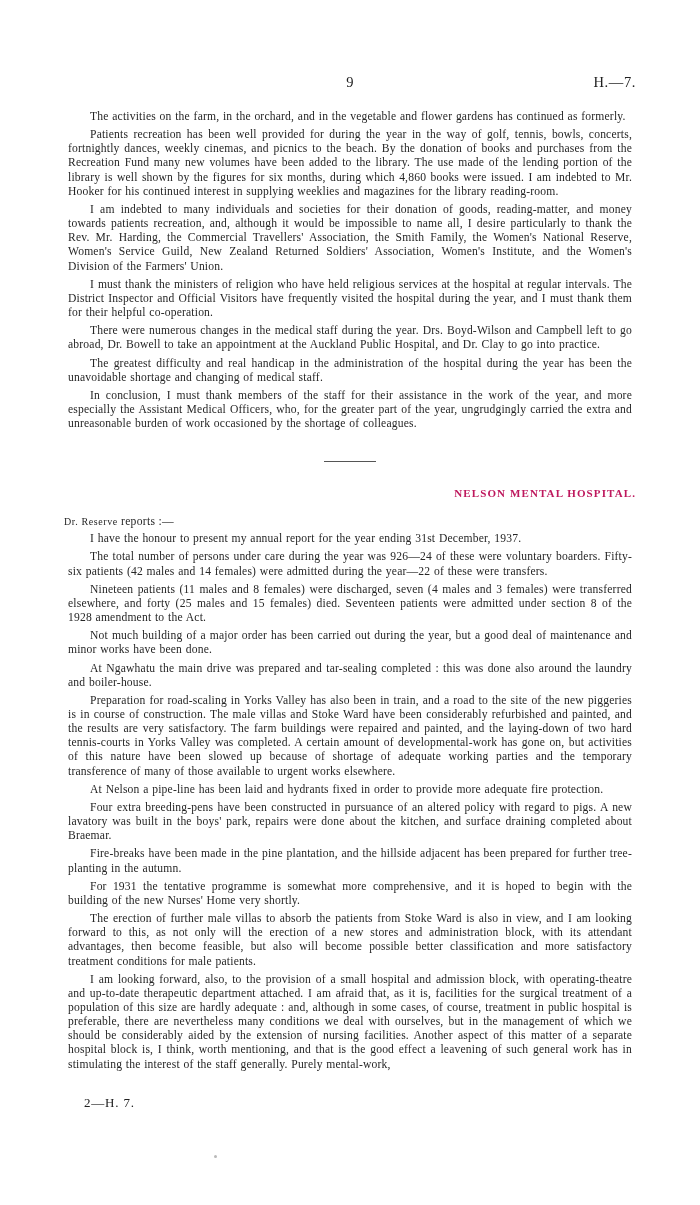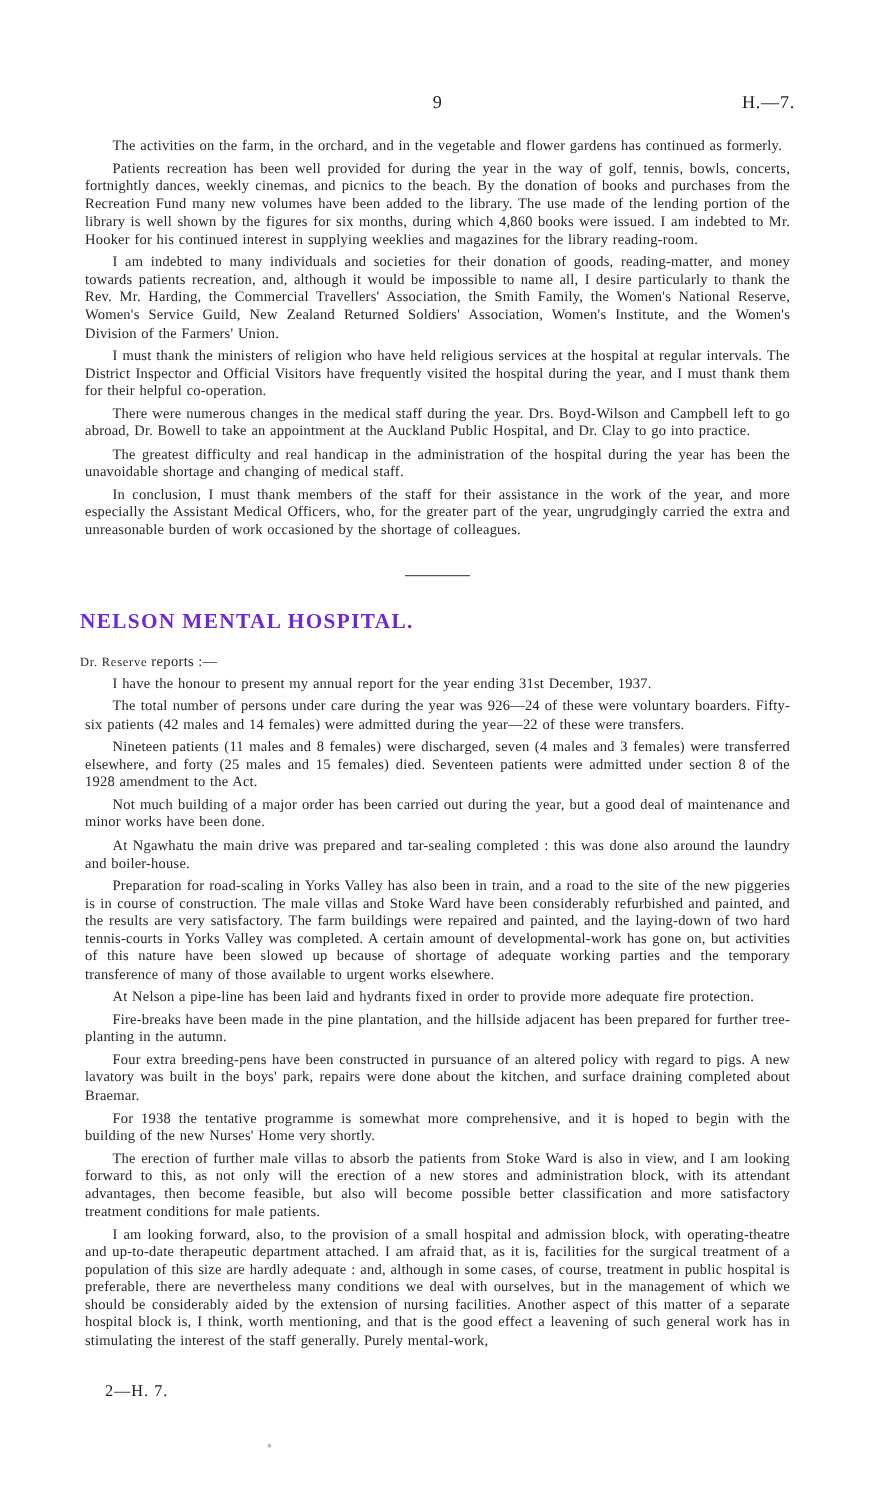--- a/index.html
+++ b/index.html
@@ -66,40 +66,40 @@
     margin-bottom: 18px;
   }
   .short-rule {
     display: inline-block;
     width: 52px;
     border-top: 1px solid #555;
     height: 0;
     vertical-align: middle;
   }
   .section-title {
-    text-align: left;
-    font-size: 17px;
+    text-align: right;
+    font-size: 11px;
     letter-spacing: 1.1px;
     margin: 0 0 16px 0;
-    color: #6d28d9;
+    color: #be185d;
   }
   .byline {
     font-size: 11.6px;
     letter-spacing: 0.3px;
     margin: 0 0 2px 0;
     color: #262626;
   }
   .byline .sc {
     font-size: 10px;
     letter-spacing: 0.6px;
   }
   .footer-sig {
     position: absolute;
     left: 84px;
-    bottom: 84px;
+    bottom: 94px;
     font-size: 13px;
     letter-spacing: 0.8px;
     color: #202020;
   }
   .dot {
     position: absolute;
     left: 214px;
     bottom: 47px;
     width: 3px;
     height: 3px;
@@ -135,23 +135,23 @@
 
     <p class="byline"><span class="sc">Dr. Reserve</span><span> reports :—</span></p>
 
     <p class="para">I have the honour to present my annual report for the year ending 31st December, 1937.</p>
     <p class="para">The total number of persons under care during the year was 926—24 of these were voluntary boarders. Fifty-six patients (42 males and 14 females) were admitted during the year—22 of these were transfers.</p>
     <p class="para">Nineteen patients (11 males and 8 females) were discharged, seven (4 males and 3 females) were transferred elsewhere, and forty (25 males and 15 females) died. Seventeen patients were admitted under section 8 of the 1928 amendment to the Act.</p>
     <p class="para">Not much building of a major order has been carried out during the year, but a good deal of maintenance and minor works have been done.</p>
     <p class="para">At Ngawhatu the main drive was prepared and tar-sealing completed : this was done also around the laundry and boiler-house.</p>
     <p class="para">Preparation for road-scaling in Yorks Valley has also been in train, and a road to the site of the new piggeries is in course of construction. The male villas and Stoke Ward have been considerably refurbished and painted, and the results are very satisfactory. The farm buildings were repaired and painted, and the laying-down of two hard tennis-courts in Yorks Valley was completed. A certain amount of developmental-work has gone on, but activities of this nature have been slowed up because of shortage of adequate working parties and the temporary transference of many of those available to urgent works elsewhere.</p>
     <p class="para">At Nelson a pipe-line has been laid and hydrants fixed in order to provide more adequate fire protection.</p>
+    <p class="para">Four extra breeding-pens have been constructed in pursuance of an altered policy with regard to pigs. A new lavatory was built in the boys' park, repairs were done about the kitchen, and surface draining completed about Braemar.</p>
     <p class="para">Fire-breaks have been made in the pine plantation, and the hillside adjacent has been prepared for further tree-planting in the autumn.</p>
-    <p class="para">Four extra breeding-pens have been constructed in pursuance of an altered policy with regard to pigs. A new lavatory was built in the boys' park, repairs were done about the kitchen, and surface draining completed about Braemar.</p>
-    <p class="para">For 1938 the tentative programme is somewhat more comprehensive, and it is hoped to begin with the building of the new Nurses' Home very shortly.</p>
+    <p class="para">For 1931 the tentative programme is somewhat more comprehensive, and it is hoped to begin with the building of the new Nurses' Home very shortly.</p>
     <p class="para">The erection of further male villas to absorb the patients from Stoke Ward is also in view, and I am looking forward to this, as not only will the erection of a new stores and administration block, with its attendant advantages, then become feasible, but also will become possible better classification and more satisfactory treatment conditions for male patients.</p>
     <p class="para">I am looking forward, also, to the provision of a small hospital and admission block, with operating-theatre and up-to-date therapeutic department attached. I am afraid that, as it is, facilities for the surgical treatment of a population of this size are hardly adequate : and, although in some cases, of course, treatment in public hospital is preferable, there are nevertheless many conditions we deal with ourselves, but in the management of which we should be considerably aided by the extension of nursing facilities. Another aspect of this matter of a separate hospital block is, I think, worth mentioning, and that is the good effect a leavening of such general work has in stimulating the interest of the staff generally. Purely mental-work,</p>
 
   </div>
 
   <div class="footer-sig">2—H. 7.</div>
   <div class="dot"></div>
 
 </div>
 

